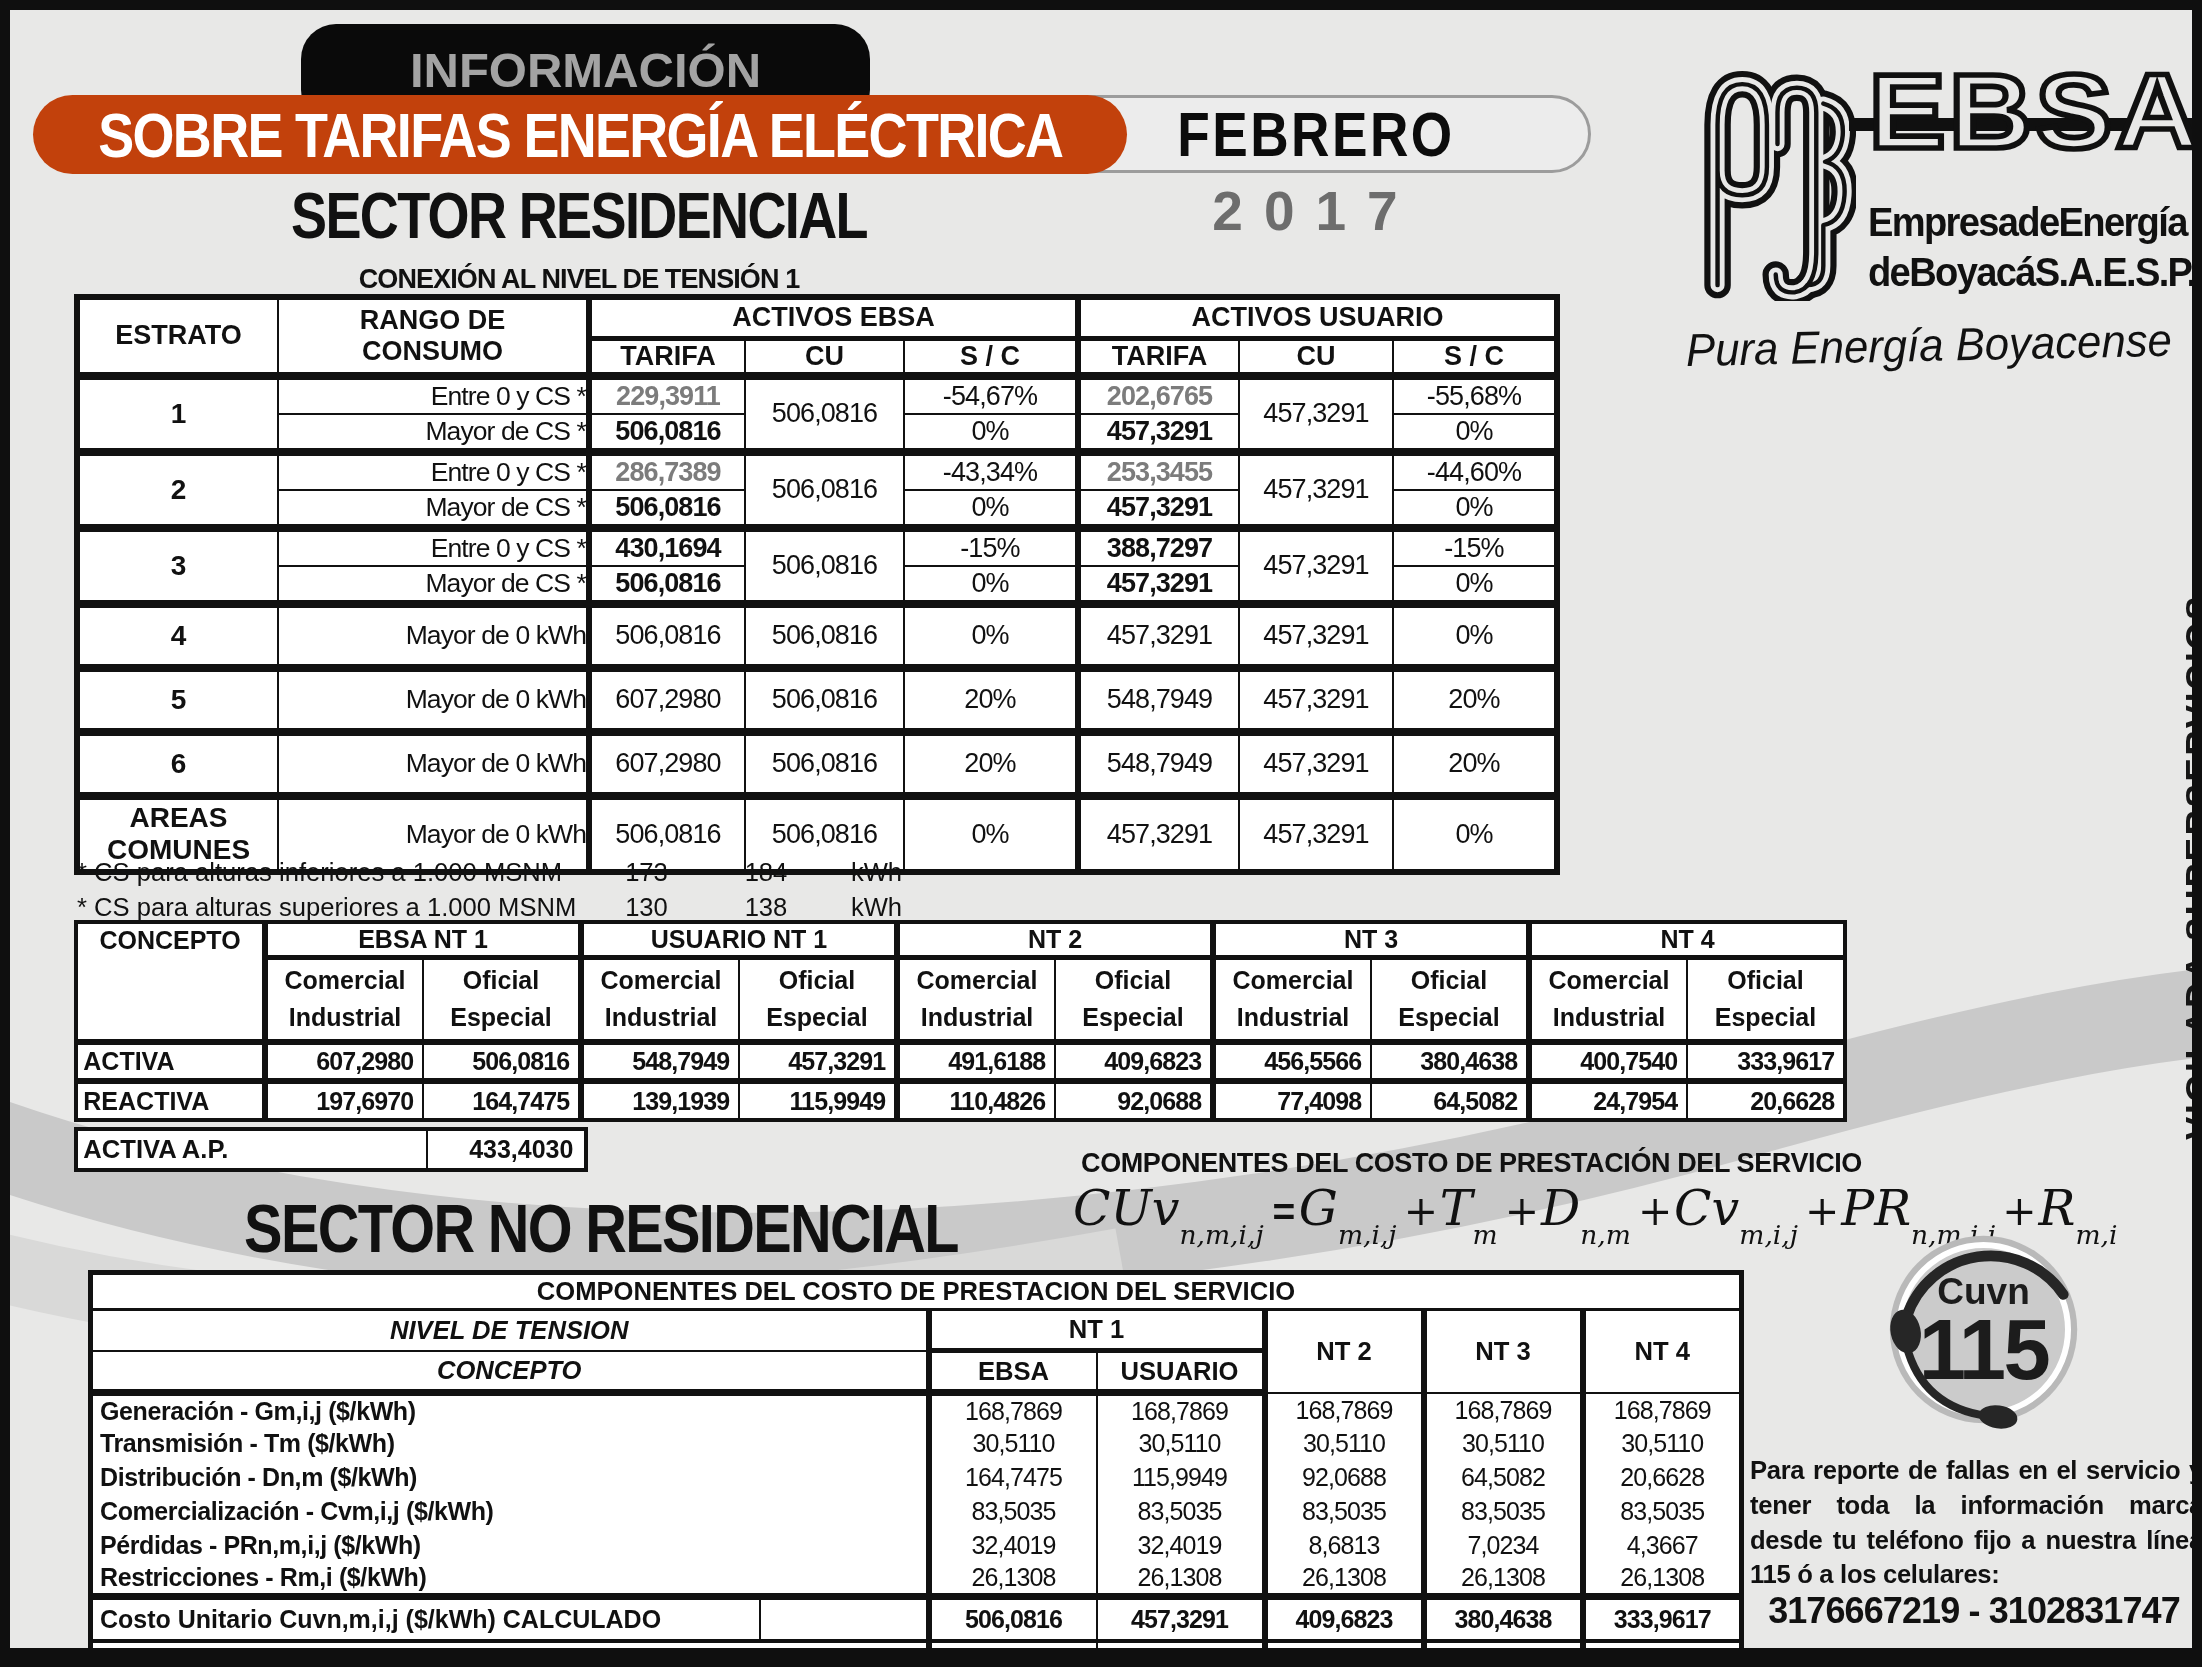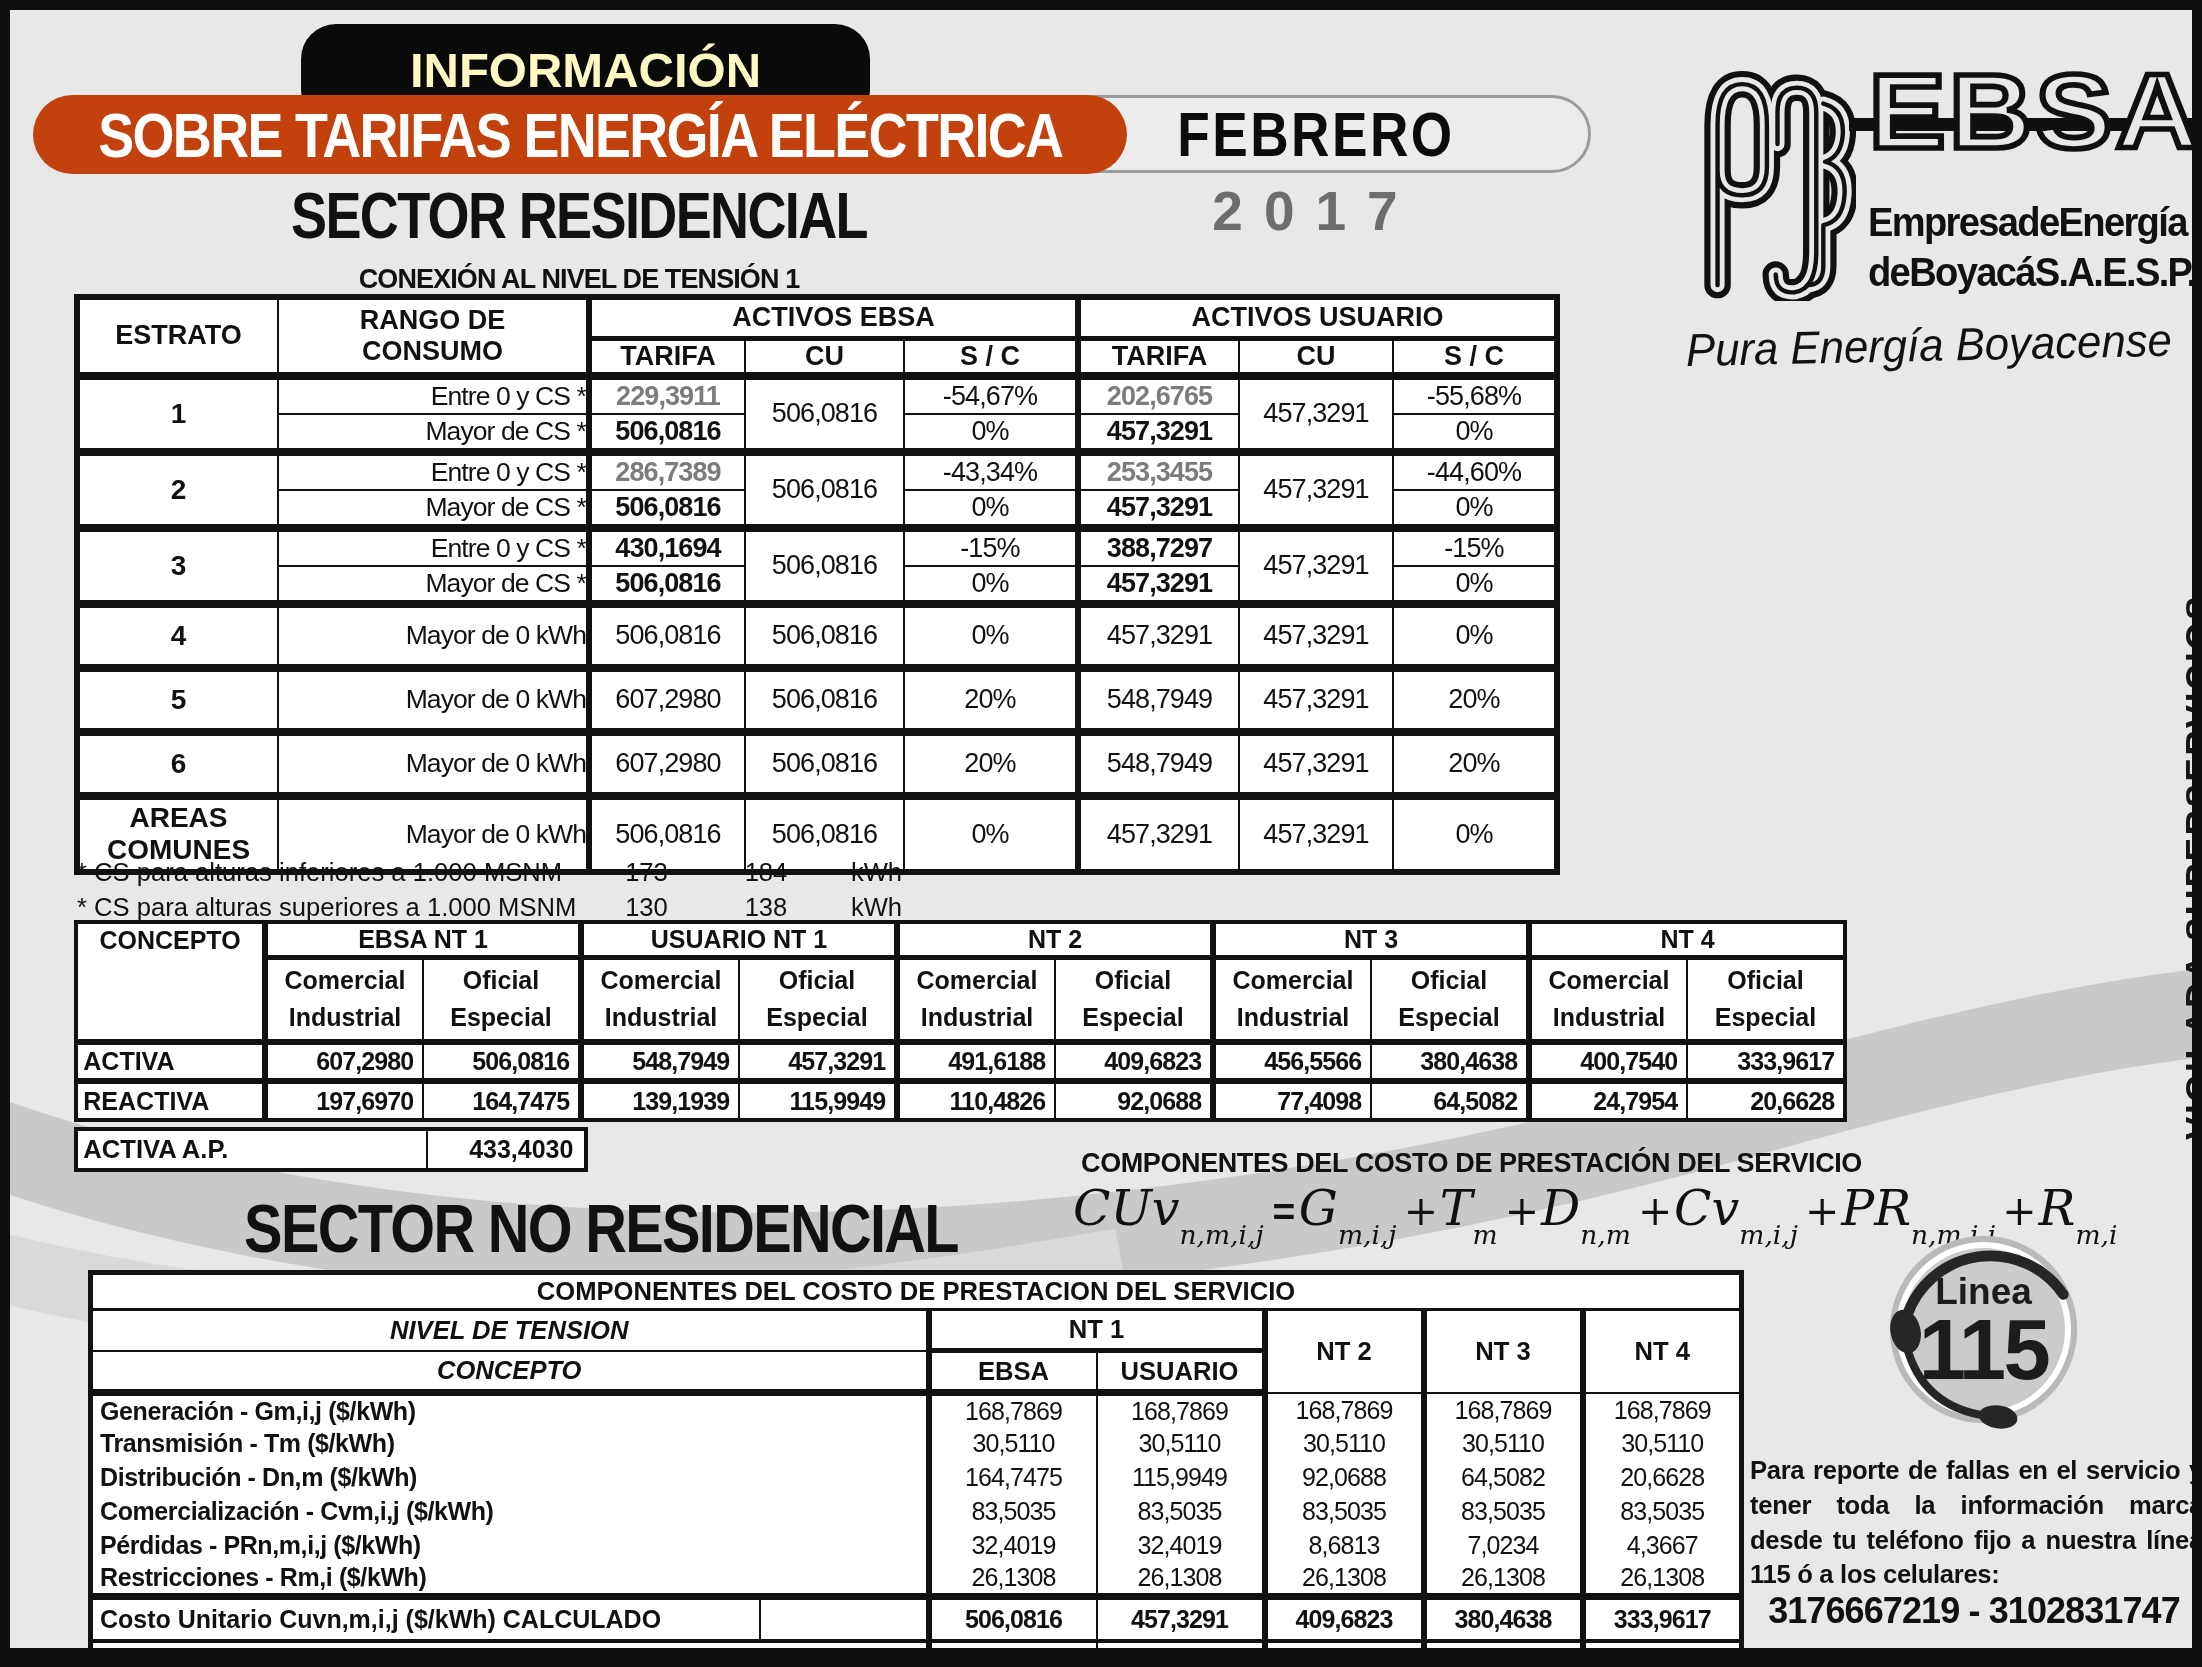--- a/index.html
+++ b/index.html
@@ -6,21 +6,21 @@
   html,body { background:#9a9a9a; }
   body { font-family:"Liberation Sans", sans-serif; color:#111; }
   .page { position:relative; width:2202px; height:1667px; background:#e8e8e7;
           border:10.6px solid #0f0f0f; border-bottom-width:19.4px; overflow:hidden; }
   svg.swoosh { position:absolute; left:0; top:0; z-index:0; }
 
   
   .info-box { position:absolute; left:291px; top:14px; width:569px; height:101px;
               background:#0a0a0a; border-radius:35px; z-index:2;
               display:flex; justify-content:center; padding-top:17.6px; }
-  .info-box span { color:#fef9c3; font-size:49px; font-weight:bold; letter-spacing:0px; }
+  .info-box span { color:#a3a3a3; font-size:49px; font-weight:bold; letter-spacing:0px; }
   .title-bar { position:absolute; left:23px; top:85px; width:1094px; height:79px;
                background:#c2410c; border-radius:44px; z-index:3;
                display:flex; align-items:center; justify-content:center; }
   .title-bar span { color:#fff; font-size:58px; font-weight:bold; white-space:nowrap;
                     letter-spacing:-1.8px; transform:scale(0.93,1.1); }
   .month-capsule { position:absolute; left:1030px; top:85px; width:551px; height:78px;
                    background:#ececec; border:3.5px solid #9c9c9c; border-radius:44px; z-index:2;
                    display:flex; align-items:center; justify-content:center; }
   .month-capsule span { font-size:56px; font-weight:bold; color:#0c0c0c; letter-spacing:2.6px;
                         transform:scale(0.95,1.12); }
@@ -537,21 +537,21 @@
       <td class="nv">9.595</td>
       <td class="nv bl-thick">9.595</td>
       <td class="nv bl-thick">9.595</td>
       <td class="nv bl-thick">9.595</td>
     </tr>
   </tbody>
     </table>
 
   <div class="linea">
     <div class="circle">
-      <div class="t1">Linea</div>
+      <div class="t1">Cuvn</div>
       <div class="t2">115</div>
     </div>
     <svg width="208" height="208" viewBox="0 0 236 236">
       <g fill="none" stroke="#262626" stroke-linecap="round">
         <path d="M 208,72 A 100,100 0 0 0 30,98" stroke-width="12"></path>
         <path d="M 30,130 Q 48,200 122,210" stroke-width="9"></path>
       </g>
       <ellipse cx="29" cy="114" rx="17" ry="25" fill="#262626" transform="rotate(-12 29 114)"></ellipse>
       <ellipse cx="134" cy="211" rx="22" ry="13" fill="#262626" transform="rotate(8 134 211)"></ellipse>
     </svg>

